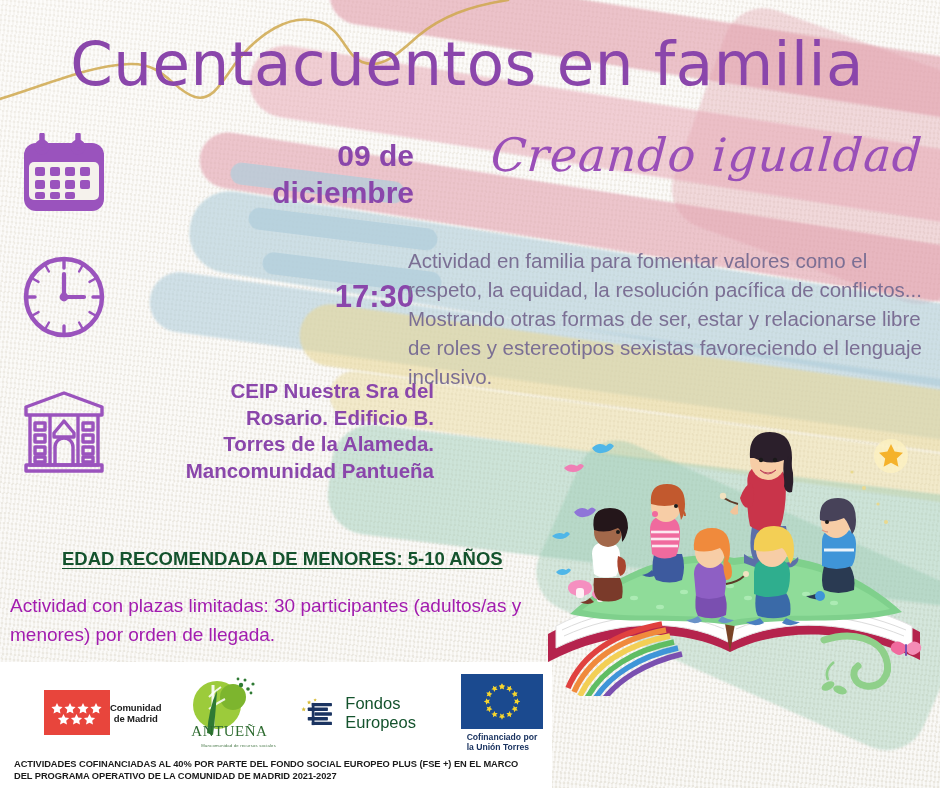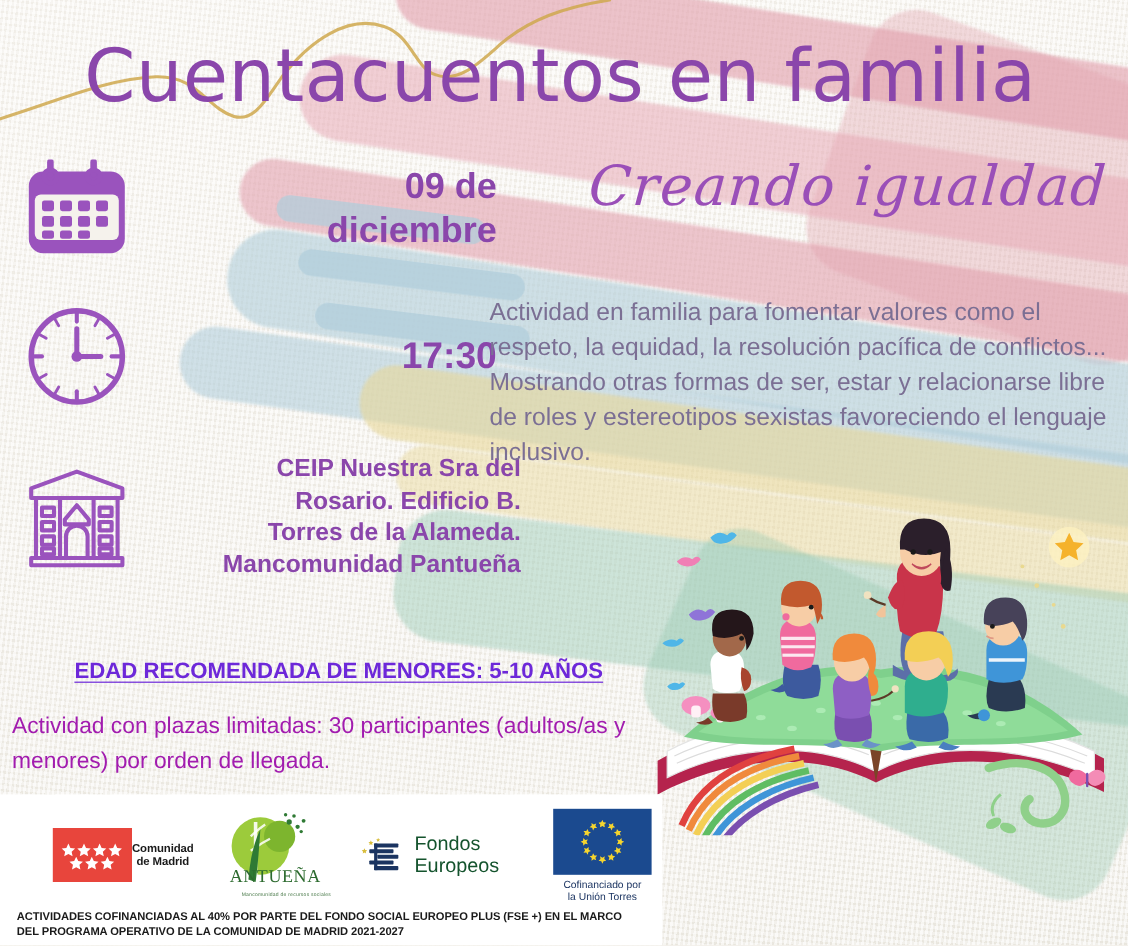--- a/index.html
+++ b/index.html
@@ -110,21 +110,21 @@
     line-height: 1.42;
     color: #7b6f94;
   }
 
   
   .age-line {
     position: absolute;
     left: 62px; top: 548px;
     font-size: 18.5px;
     font-weight: bold;
-    color: #6d28d9;
+    color: #14532d;
     text-decoration: underline;
     text-underline-offset: 3px;
   }
 
   
   .limited {
     position: absolute;
     left: 10px; top: 592px;
     width: 530px;
     font-size: 19px;
@@ -159,21 +159,21 @@
   .pant-word { position: absolute; left: 8px; bottom: 9px; font-family: "Liberation Serif", serif; font-size: 15px; color: #2d6b2f; letter-spacing: .5px; }
   .pant-sub { position: absolute; left: 18px; bottom: 1px; font-size: 4.2px; color: #4a7a4a; letter-spacing: .2px; white-space: nowrap; }
 
   
   .fe { display: flex; align-items: center; margin-left: 26px; }
   .fe-text { font-size: 16.5px; color: #14532d; margin-left: 9px; }
 
   
   .eu { margin-left: 28px; display: flex; flex-direction: column; align-items: center; }
   .eu-flag { width: 82px; height: 55px; background: #1b4a8f; position: relative; }
-  .eu-label { font-size: 8.6px; font-weight: normal; color: #1b3461; line-height: 1.2; text-align: center; margin-top: 3px; }
+  .eu-label { font-size: 8.6px; font-weight: bold; color: #1b3461; line-height: 1.2; margin-top: 3px; }
 
   .fineprint {
     font-size: 9.3px;
     font-weight: bold;
     color: #1a1a1a;
     line-height: 1.35;
     padding: 4px 8px 5px 14px;
     letter-spacing: -.05px;
   }
 

